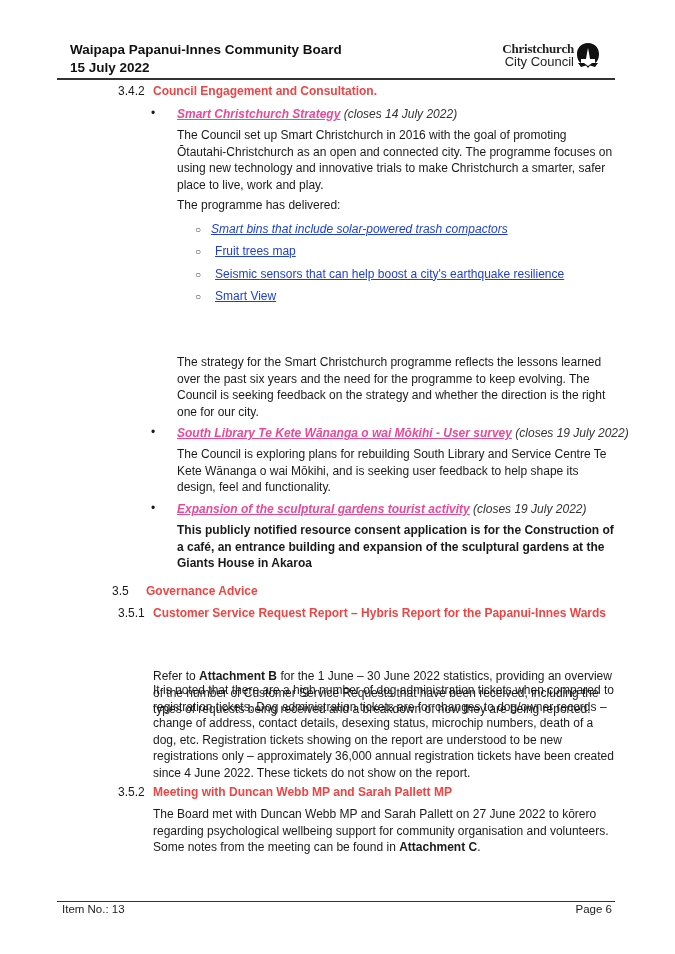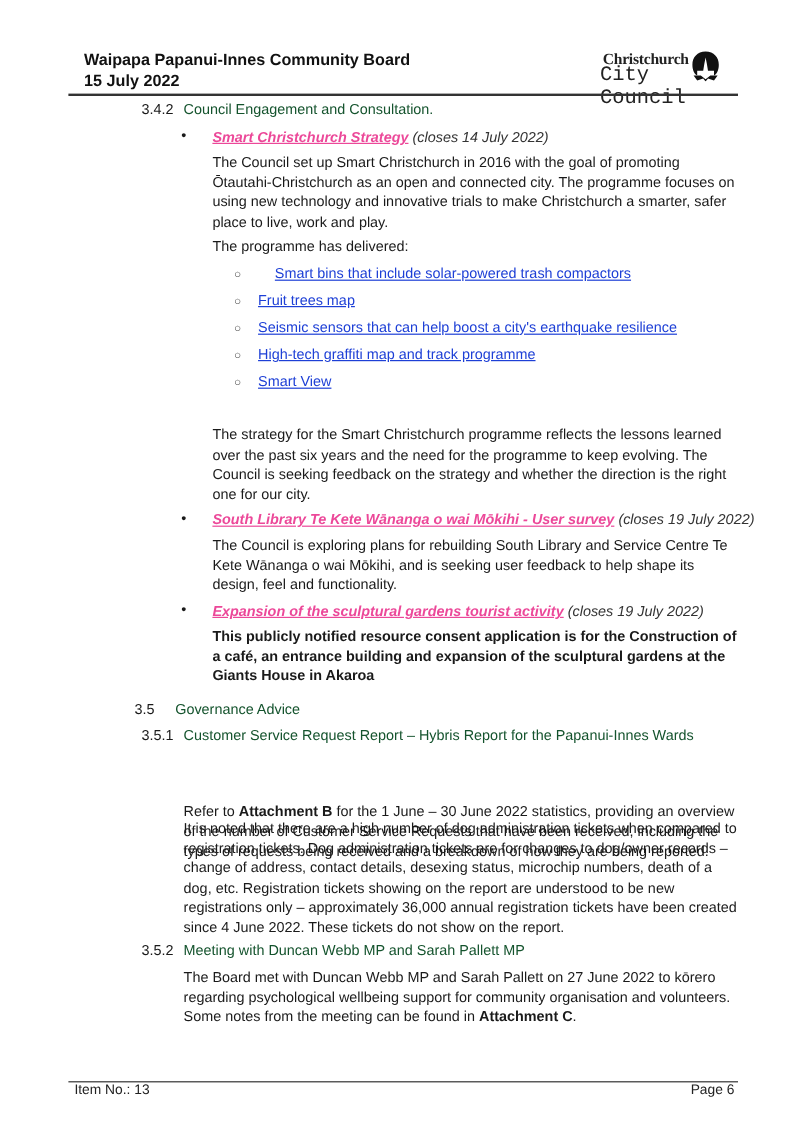--- a/index.html
+++ b/index.html
@@ -3,26 +3,26 @@
 <meta charset="utf-8">
 <style>
   html, body { margin: 0; padding: 0; background: #ffffff; }
   body { width: 675px; height: 954px; position: relative; overflow: hidden;
          font-family: "Liberation Sans", "DejaVu Sans", sans-serif; color: #1a1a1a; }
   .abs { position: absolute; }
   .hdr-title { left: 70px; top: 41px; font-weight: bold; font-size: 13.5px; line-height: 18px; color: #111; }
   .hdr-rule { left: 57px; top: 78px; width: 558px; height: 1.5px; background: #333; }
   .logo { left: 500px; top: 41px; width: 110px; height: 30px; }
   .logo-text1 { position: absolute; right: 36px; top: 0px; font-family: "Liberation Serif", serif; font-weight: bold; font-size: 13px; letter-spacing: -0.2px; color: #222; }
-  .logo-text2 { position: absolute; right: 36px; top: 13px; font-family: Liberation Mono, monospace; font-size: 17px; color: #222; }
+  .logo-text2 { position: absolute; right: 36px; top: 13px; font-family: Liberation Sans, sans-serif; font-size: 13px; color: #222; }
   .logo-mark { position: absolute; right: 10px; top: 1px; width: 24px; height: 26px; }
 
   .txt { font-size: 12px; line-height: 16.5px; color: #1a1a1a; }
   .sec-num { font-size: 12px; color: #1a1a1a; }
-  .sec-head { font-size: 12px; font-weight: normal; color: #14532d; }
+  .sec-head { font-size: 12px; font-weight: bold; color: #ef4444; }
   .bullet { font-size: 12px; }
   .link-bi { color: #ec4899; font-weight: bold; font-style: italic; text-decoration: underline; }
   .closes { font-style: italic; color: #333; }
   .sub-link { color: #1d3fd6; text-decoration: underline; font-size: 12px; }
   .circ { font-size: 10px; color: #444; }
   .para { width: 440px; }
   b { font-weight: bold; }
 
   .ftr-rule { left: 57px; top: 901px; width: 558px; height: 1.2px; background: #333; }
   .ftr-left { left: 62px; top: 903px; font-size: 11.5px; color: #222; }
@@ -50,24 +50,23 @@
 
 <div class="abs bullet" style="left:151px; top:106px;">•</div>
 <div class="abs txt" style="left:177px; top:106px; white-space:nowrap;">
   <a class="link-bi">Smart Christchurch Strategy</a>
   <span class="closes">(closes 14 July 2022)</span>
 </div>
 <div class="abs txt para" style="left:177px; top:127px;">The Council set up Smart Christchurch in 2016 with the goal of promoting Ōtautahi-Christchurch as an open and connected city. The programme focuses on using new technology and innovative trials to make Christchurch a smarter, safer place to live, work and play.</div>
 <div class="abs txt" style="left:177px; top:197px;text-align:right;">The programme has delivered:</div>
 
 <div class="abs" style="left:195px; top:219px;">
-  <div style="height:22.4px; white-space:nowrap;"><span class="circ">○</span><a class="sub-link" style="margin-left:28px;">Smart bins that include solar-powered trash compactors</a></div>
+  <div style="height:22.4px; white-space:nowrap;"><span class="circ">○</span><a class="sub-link" style="margin-left:10px;font-style:italic;">Smart bins that include solar-powered trash compactors</a></div>
   <div style="height:22.4px; white-space:nowrap;"><span class="circ">○</span><a class="sub-link" style="margin-left:14px;">Fruit trees map</a></div>
   <div style="height:22.4px; white-space:nowrap;"><span class="circ">○</span><a class="sub-link" style="margin-left:14px;">Seismic sensors that can help boost a city's earthquake resilience</a></div>
-  <div style="height:22.4px; white-space:nowrap;"><span class="circ">○</span><a class="sub-link" style="margin-left:14px;">High-tech graffiti map and track programme</a></div>
   <div style="height:22.4px; white-space:nowrap;"><span class="circ">○</span><a class="sub-link" style="margin-left:14px;">Smart View</a></div>
 </div>
 
 <div class="abs txt para" style="left:177px; top:354px;">The strategy for the Smart Christchurch programme reflects the lessons learned over the past six years and the need for the programme to keep evolving. The Council is seeking feedback on the strategy and whether the direction is the right one for our city.</div>
 
 <div class="abs bullet" style="left:151px; top:425px;">•</div>
 <div class="abs txt" style="left:177px; top:425px; white-space:nowrap;">
   <a class="link-bi">South Library Te Kete Wānanga o wai Mōkihi - User survey</a>
   <span class="closes">(closes 19 July 2022)</span>
 </div>

